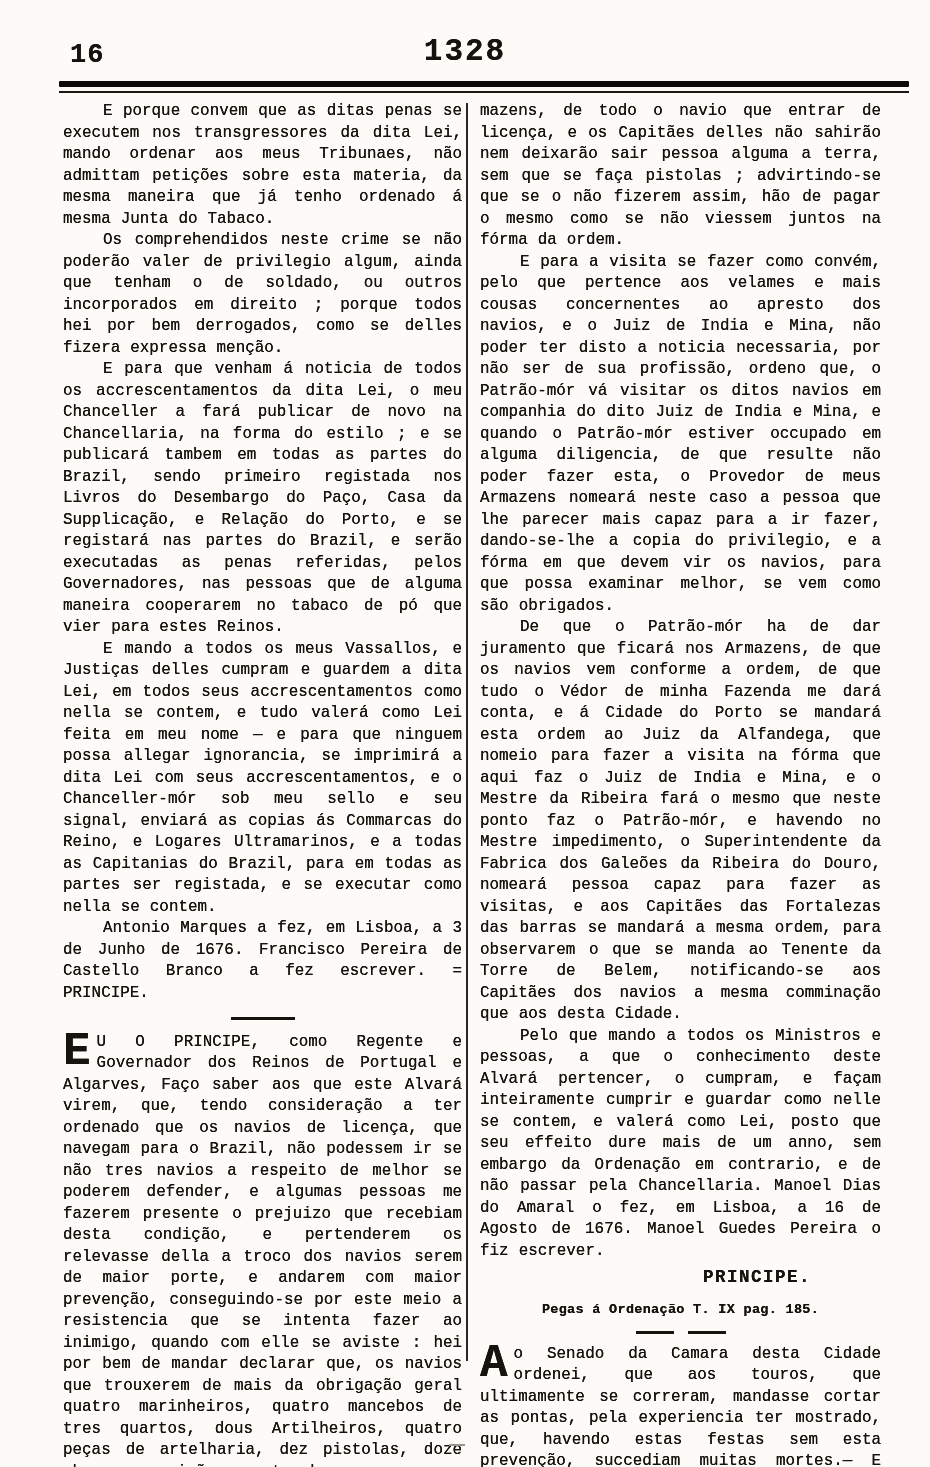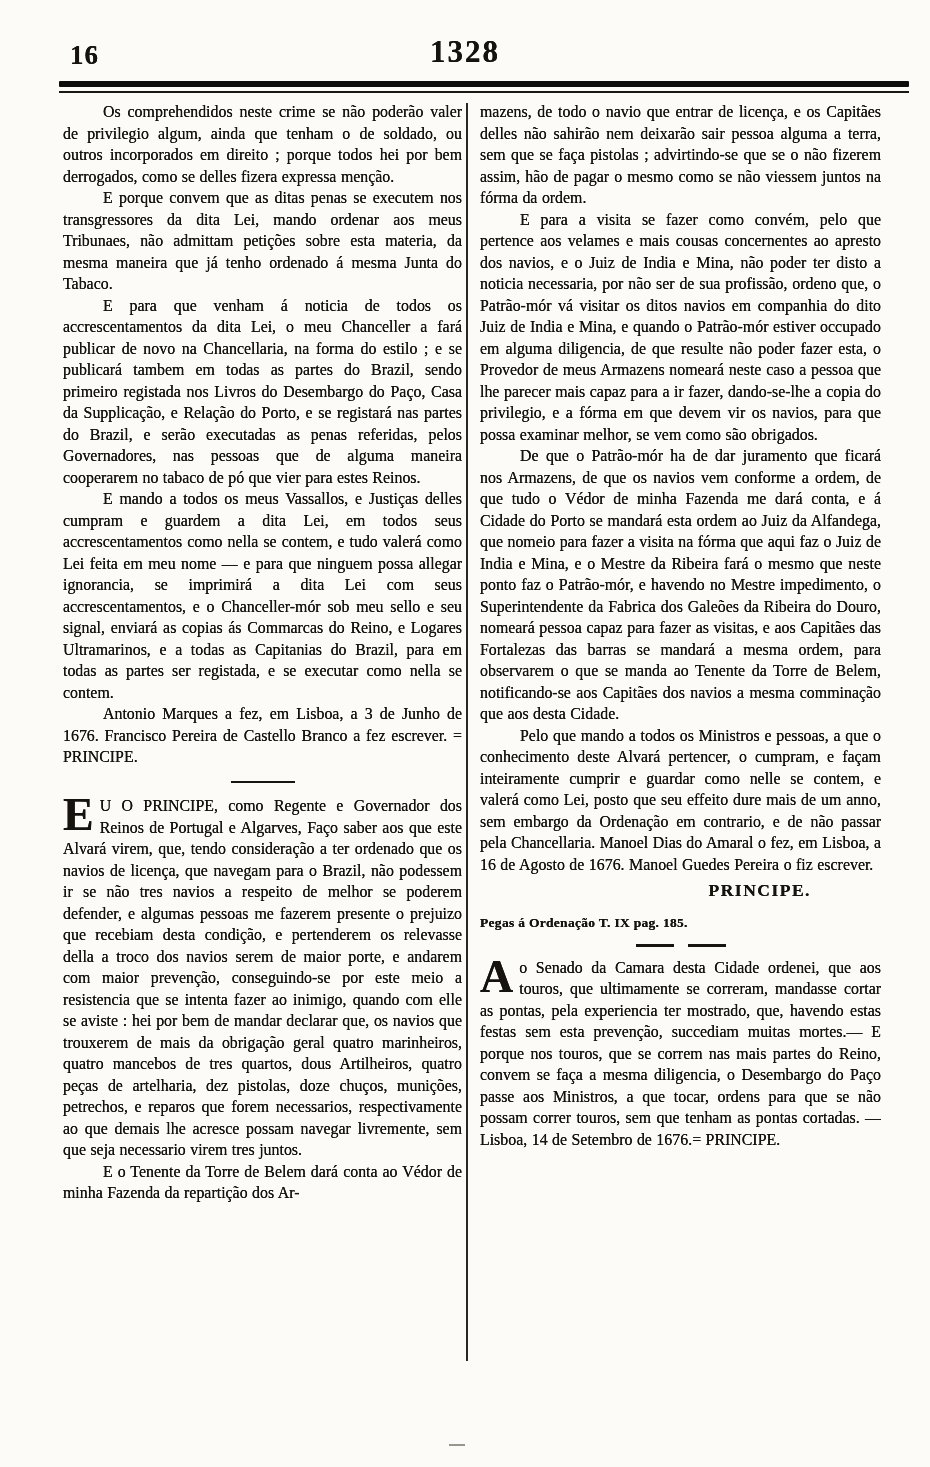--- a/index.html
+++ b/index.html
@@ -2,21 +2,21 @@
 <html lang="pt"><head>
 <meta charset="utf-8">
 <style>
   html,body { margin:0; padding:0; background:#e9e7e2; }
   .page {
     position:relative;
     width:930px; height:1467px;
     margin:0 auto;
     background:#fcfbf8;
     color:#16130e;
-    font-family:Liberation Serif, serif;
+    font-family:Liberation Mono, monospace;
     overflow:hidden;
     text-shadow:0 0 0.4px currentColor; 
   }
   
   .page-number {
     position:absolute; top:40px; left:70px;
     font-size:27px; font-weight:bold; letter-spacing:1px;
   }
   .year-heading {
     position:absolute; top:34px; left:0; width:100%;
@@ -50,21 +50,21 @@
   .dash-rule { display:flex; justify-content:center; gap:14px; margin:12px 0 10px; }
   .dash-rule span { display:block; width:38px; height:2.5px; background:#17130e; }
   .sig-line {
     margin:3px 0 12px; padding-right:70px;
     text-align:right;
     font-size:17.5px; font-weight:bold; letter-spacing:1.5px;
     line-height:24px;
   }
   .ref-line {
     margin:6px 0 0;
-    text-align:left;
+    text-align:center;
     font-size:13.5px; font-weight:bold; letter-spacing:0.3px;
     line-height:18px;
   }
   .artifact-dash {
     position:absolute; left:449px; top:1444px;
     width:16px; height:2px; background:#9a958d;
   }
 </style>
 </head>
 <body>
@@ -75,22 +75,22 @@
   <div class="year-heading">1328</div>
 
   <div class="rule-thick"></div>
   <div class="rule-thin"></div>
 
   <div class="column-divider"></div>
 
   <main class="cols">
 
     <section class="col-left">
+      <p class="para indent">E porque convem que as ditas penas se executem nos transgressores da dita Lei, mando ordenar aos meus Tribunaes, não admittam petições sobre esta materia, da mesma maneira que já tenho ordenado á mesma Junta do Tabaco.</p>
       <p class="para indent">Os comprehendidos neste crime se não poderão valer de privilegio algum, ainda que tenham o de soldado, ou outros incorporados em direito ; porque todos hei por bem derrogados, como se delles fizera expressa menção.</p>
-      <p class="para indent">E porque convem que as ditas penas se executem nos transgressores da dita Lei, mando ordenar aos meus Tribunaes, não admittam petições sobre esta materia, da mesma maneira que já tenho ordenado á mesma Junta do Tabaco.</p>
       <p class="para indent">E para que venham á noticia de todos os accrescentamentos da dita Lei, o meu Chanceller a fará publicar de novo na Chancellaria, na forma do estilo ; e se publicará tambem em todas as partes do Brazil, sendo primeiro registada nos Livros do Desembargo do Paço, Casa da Supplicação, e Relação do Porto, e se registará nas partes do Brazil, e serão executadas as penas referidas, pelos Governadores, nas pessoas que de alguma maneira cooperarem no tabaco de pó que vier para estes Reinos.</p>
       <p class="para indent">E mando a todos os meus Vassallos, e Justiças delles cumpram e guardem a dita Lei, em todos seus accrescentamentos como nella se contem, e tudo valerá como Lei feita em meu nome — e para que ninguem possa allegar ignorancia, se imprimirá a dita Lei com seus accrescentamentos, e o Chanceller-mór sob meu sello e seu signal, enviará as copias ás Commarcas do Reino, e Logares Ultramarinos, e a todas as Capitanias do Brazil, para em todas as partes ser registada, e se executar como nella se contem.</p>
       <p class="para indent">Antonio Marques a fez, em Lisboa, a 3 de Junho de 1676. Francisco Pereira de Castello Branco a fez escrever. = PRINCIPE.</p>
 
       <div class="sec-rule"></div>
 
       <p class="para">
         <span class="dropcap">E</span><span>U O PRINCIPE, como Regente e Governador dos Reinos de Portugal e Algarves, Faço saber aos que este Alvará virem, que, tendo consideração a ter ordenado que os navios de licença, que navegam para o Brazil, não podessem ir se não tres navios a respeito de melhor se poderem defender, e algumas pessoas me fazerem presente o prejuizo que recebiam desta condição, e pertenderem os relevasse della a troco dos navios serem de maior porte, e andarem com maior prevenção, conseguindo-se por este meio a resistencia que se intenta fazer ao inimigo, quando com elle se aviste : hei por bem de mandar declarar que, os navios que trouxerem de mais da obrigação geral quatro marinheiros, quatro mancebos de tres quartos, dous Artilheiros, quatro peças de artelharia, dez pistolas, doze chuços, munições, petrechos, e reparos que forem necessarios, respectivamente ao que demais lhe acresce possam navegar livremente, sem que seja necessario virem tres juntos.</span>
       </p>
       <p class="para indent">E o Tenente da Torre de Belem dará conta ao Védor de minha Fazenda da repartição dos Ar-</p>

